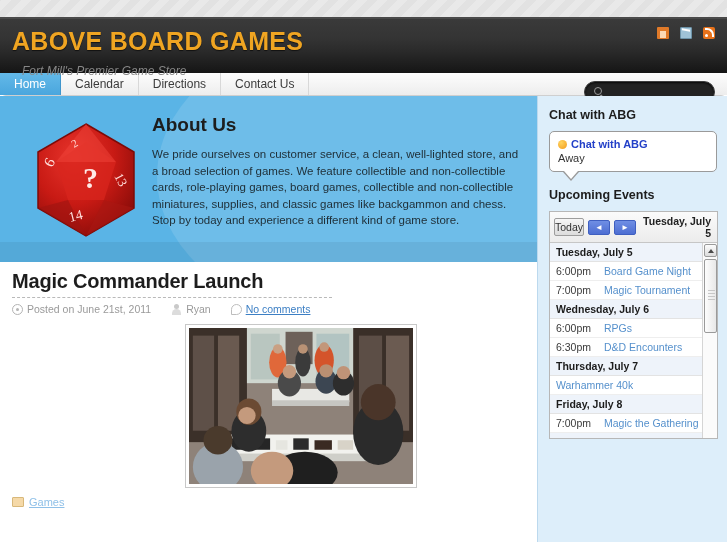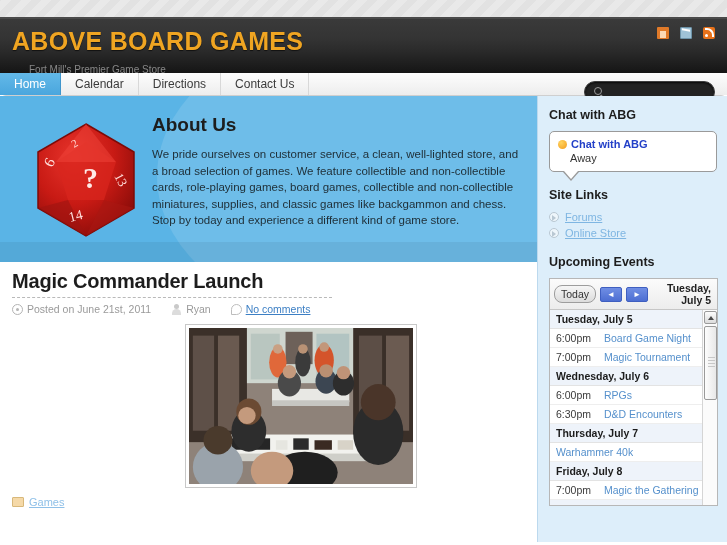--- a/index.html
+++ b/index.html
@@ -29,22 +29,22 @@
     height:54px;
     background: linear-gradient(180deg,#3a3a3a 0%, #343434 35%, #2a2a2a 60%, #151515 100%);
   }
   .site-title {
     position:absolute; left:12px; top:8px;
     font-size:25px; font-weight:bold; letter-spacing:0.3px;
     color:#f0a522;
     text-shadow:0 1px 1px rgba(0,0,0,.6);
   }
   .tagline {
-    position:absolute; left:29px; top:45px;
-    font-size:10px; color:#878787;
+    position:absolute; left:22px; top:45px;
+    font-size:12px; color:#878787;font-style:italic;
   }
   .header-icons { position:absolute; right:12px; top:8px; display:flex; gap:11px; align-items:center; }
   .hicon { width:12px; height:12px; display:block; }
   .hicon.home { background:#e07a29; border-radius:1px; position:relative; }
   .hicon.home:after{ content:""; position:absolute; left:3px; top:4px; width:6px; height:7px; background:#fbd9b6;}
   .hicon.mail { background:#9fc2d6; border:1px solid #6d93a8; border-radius:1px; position:relative;}
   .hicon.mail:after{ content:""; position:absolute; left:1px; top:1px; width:8px; height:5px; border-top:2px solid #fff; transform:skewY(12deg);}
   .hicon.rss { background:#e8721a; border-radius:2px; position:relative;}
   .hicon.rss:after{ content:""; position:absolute; left:2px; bottom:2px; width:3px; height:3px; background:#fff; border-radius:50%;}
   .hicon.rss:before{ content:""; position:absolute; left:2px; bottom:2px; width:7px; height:7px; border-right:2px solid #fff; border-top:2px solid #fff; border-radius:0 7px 0 0;}
@@ -152,41 +152,41 @@
   }
   .chat-bubble:before{
     content:""; position:absolute; left:13px; bottom:-10px; width:0;height:0;
     border-left:8px solid transparent; border-right:8px solid transparent;
     border-top:9px solid #9a9a9a;
   }
   .chat-row { display:flex; align-items:center; gap:4px; }
   .chat-dot { width:9px;height:9px; border-radius:50%;
     background: radial-gradient(circle at 35% 30%, #ffd45e, #f29b1d); }
   .chat-name { font-size:11px; font-weight:bold; color:#2340c8; }
-  .chat-status { font-size:11px; color:#333; margin-left:12px; margin-top:2px; }
+  .chat-status { font-size:11px; color:#333; margin-left:0; margin-top:2px; }
 
   .side-block { margin-top:16px; }
   .link-row { display:flex; align-items:center; gap:6px; margin-bottom:4px; }
   .link-bullet { width:10px;height:10px; border-radius:50%; border:1.5px solid #b9c8d3; background:#eef6fb; position:relative;}
   .link-bullet:after{ content:""; position:absolute; left:2px; top:1.5px;
     border-left:4px solid #b9c8d3; border-top:3px solid transparent; border-bottom:3px solid transparent;}
   .side-link { font-size:11px; color:#7fb6e2; text-decoration:underline; }
 
   
   .cal {
     margin-top:8px; width:169px; background:#fff;
     border:1px solid #b7b7b7;
   }
   .cal-head {
     display:flex; align-items:center; gap:4px; padding:3px 4px;
     background:linear-gradient(180deg,#fbfbfb,#ececec);
     border-bottom:1px solid #c6c6c6;
   }
   .btn-today {
-    font-size:10.5px; padding:2px 6px; border:1px solid #9d9d9d; border-radius:8px;
+    font-size:10.5px; padding:2px 0; border:1px solid #9d9d9d; border-radius:2px;
     background:linear-gradient(180deg,#f6f6f6,#dcdcdc); color:#333; cursor:pointer;
   }
   .btn-arrow {
     width:22px; height:15px; border:1px solid #3f5fc0; border-radius:2px;
     background:linear-gradient(180deg,#6f8ee4,#4d6ed2);
     color:#fff; font-size:8px; line-height:13px; text-align:center; cursor:pointer;
   }
   .cal-date { flex:1; text-align:right; font-size:10.5px; font-weight:bold; color:#222; padding-right:2px; }
   .cal-list { position:relative; height:195px; overflow:hidden; }
   .day-head { background:#eef3fa; font-size:10.5px; font-weight:bold; color:#1c1c1c; padding:3px 6px; border-bottom:1px solid #e3e3e3;}
@@ -352,31 +352,20 @@
 
       <div class="side-h">Chat with ABG</div>
       <div class="chat-bubble">
         <div class="chat-row">
           <span class="chat-dot"></span>
           <span class="chat-name">Chat with ABG</span>
         </div>
         <div class="chat-status">Away</div>
       </div>
 
-      <div class="side-block">
-        <div class="side-h">Site Links</div>
-        <div class="link-row">
-          <span class="link-bullet"></span>
-          <span class="side-link">Forums</span>
-        </div>
-        <div class="link-row">
-          <span class="link-bullet"></span>
-          <span class="side-link">Online Store</span>
-        </div>
-      </div>
 
       <div class="side-block">
         <div class="side-h">Upcoming Events</div>
 
         <div class="cal">
           <div class="cal-head">
             <div class="btn-today">Today</div>
             <div class="btn-arrow">◄</div>
             <div class="btn-arrow">►</div>
             <div class="cal-date">Tuesday, July 5</div>

